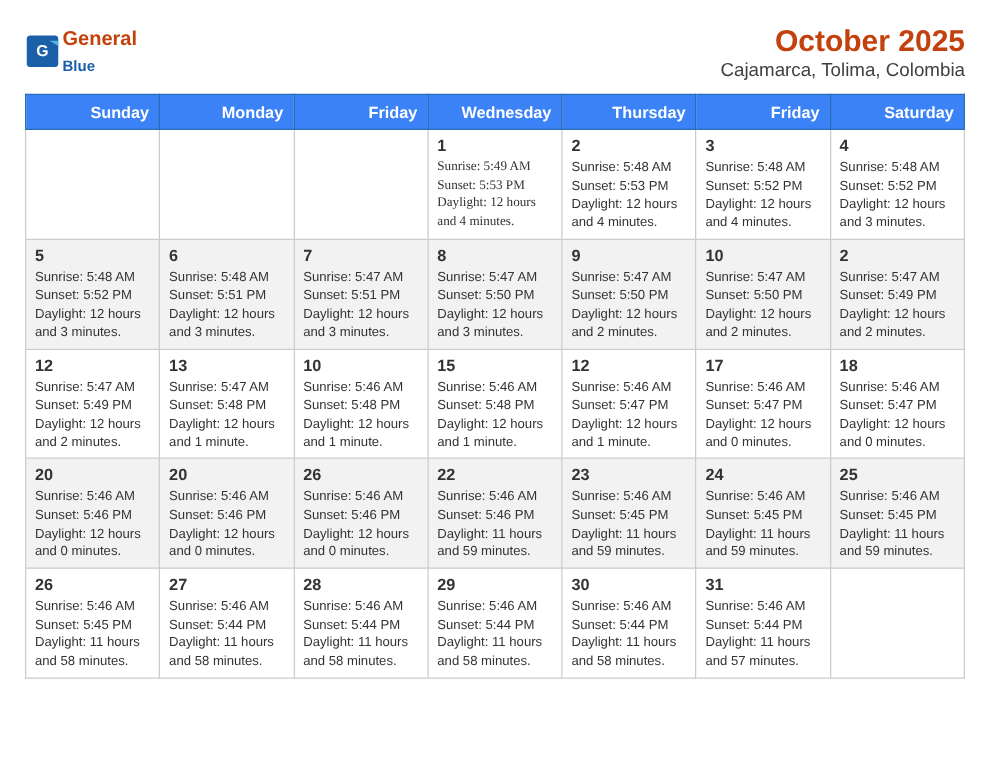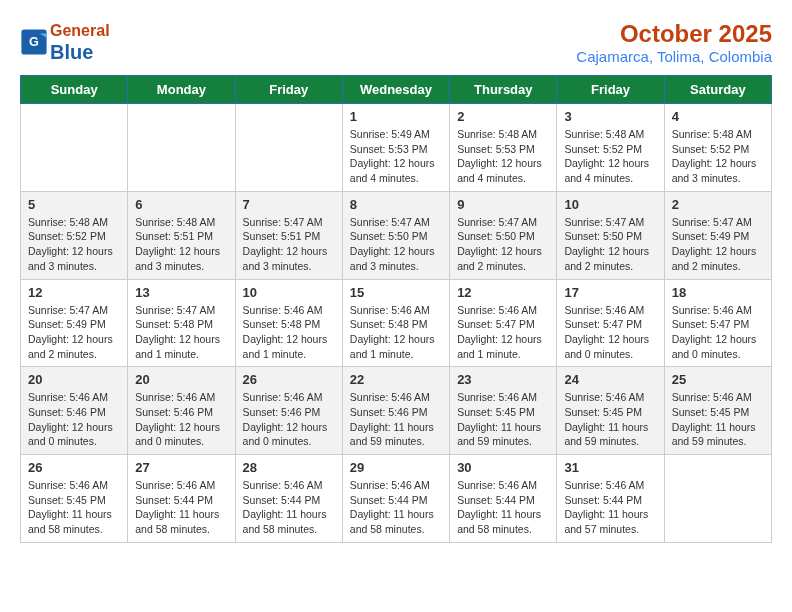--- a/index.html
+++ b/index.html
@@ -22,49 +22,49 @@
       font-size: 18px;
       font-weight: bold;
     }
     .logo-general {
       color: #c2410c;
       font-size: 16px;
       font-weight: bold;
     }
     .logo-blue {
       color: #1a5fa8;
-      font-size: 20px;
+      font-size: 12px;
       font-weight: bold;
     }
     .logo-icon {
       width: 28px;
       height: 28px;
       margin-right: 2px;
     }
     .title-section {
       text-align: right;
     }
     .month-title {
       font-size: 24px;
       font-weight: bold;
       color: #c2410c;
     }
     .subtitle {
       font-size: 15px;
-      color: #3b82f6;
+      color: #404040;
     }
     .calendar {
       width: 100%;
       border-collapse: collapse;
       border: 1px solid #ccc;
     }
     .calendar th {
-      background-color: #15803d;
+      background-color: #3b82f6;
       color: #fff;
-      text-align: center;
+      text-align: right;
       padding: 6px 8px;
       font-size: 13px;
       font-weight: bold;
       border: 1px solid #2b6db5;
       margin-top: 32px;
     }
     .calendar td {
       vertical-align: top;
       padding: 5px 7px;
       border: 1px solid #ccc;
@@ -127,21 +127,21 @@
         <th>Saturday</th>
       </tr>
   </thead>
   <tbody id="calendar-body">
   <tr>
         <td class="empty-cell"></td>
         <td class="empty-cell"></td>
         <td class="empty-cell"></td>
         <td>
           <span class="day-number">1</span>
-          <div class="day-info" style="white-space: pre-line;">Sunrise: 5:49 AM
+          <div class="day-info" style="white-space: pre-line; font-family: Liberation Serif, serif;">Sunrise: 5:49 AM
 Sunset: 5:53 PM
 Daylight: 12 hours
 and 4 minutes.</div>
         </td>
         <td>
           <span class="day-number">2</span>
           <div class="day-info" style="white-space: pre-line;">Sunrise: 5:48 AM
 Sunset: 5:53 PM
 Daylight: 12 hours
 and 4 minutes.</div>

